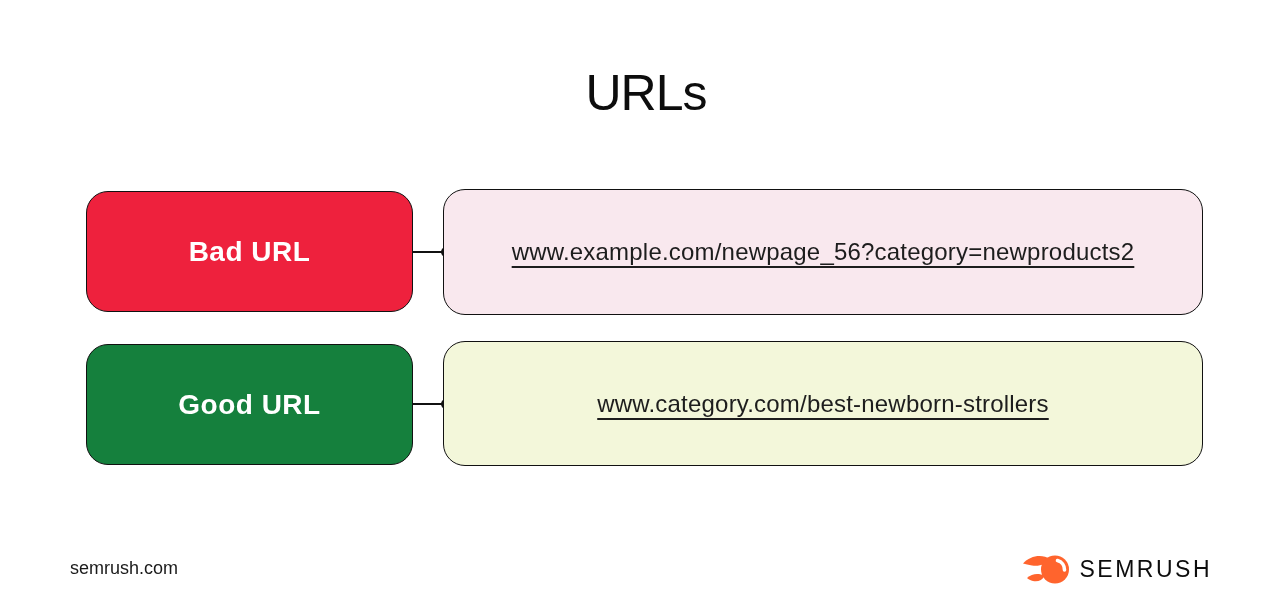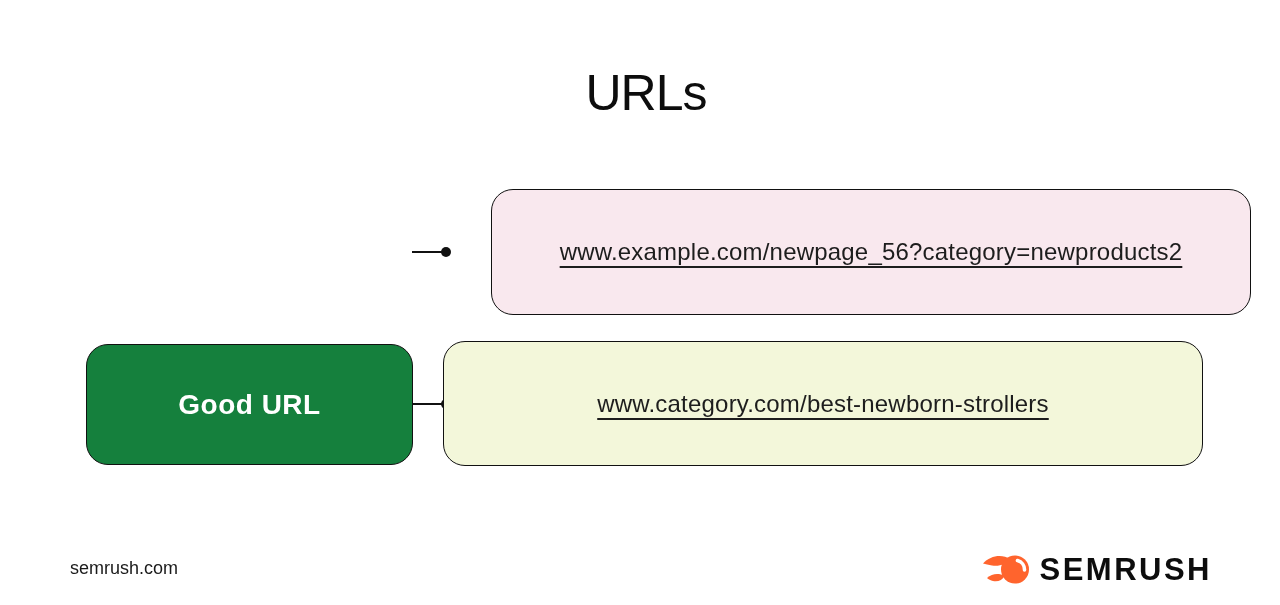--- a/index.html
+++ b/index.html
@@ -48,21 +48,21 @@
     position: absolute;
     left: 443px;
     width: 760px;
     border: 1.6px solid #111111;
     border-radius: 22px;
     display: flex;
     align-items: center;
     justify-content: center;
     box-sizing: border-box;
   }
-  .url-box.bad  { top: 189px; height: 126px; background: #F9E8EE; margin-left: 48px; }
+  .url-box.bad  { top: 189px; height: 126px; background: #F9E8EE; }
   .url-box.good { top: 341px; height: 125px; background: #F3F7DA; }
   .url-text {
     font-size: 24px;
     font-weight: 400;
     color: #1d1d1d;
     text-decoration: underline;
     text-underline-offset: 6px;
     text-decoration-thickness: 1.5px;
     letter-spacing: 0.2px;
   }
@@ -93,33 +93,36 @@
   }
   .logo {
     position: absolute;
     right: 68px;
     top: 551px;
     display: flex;
     align-items: center;
     gap: 9px;
   }
   .logo-text {
-    font-size: 31px;
-    font-weight: 700;
+    font-size: 23px;
+    font-weight: 400;
     letter-spacing: 2.5px;
     color: #0d0d0d;
   }
 </style>
 </head>
 <body>
 
 <div class="canvas">
 
   <h1 class="title">URLs</h1>
 
+  <div class="label-box bad">
+    <span class="label-text">Bad URL</span>
+  </div>
   <div class="connector-line bad"></div>
   <div class="connector-dot bad"></div>
   <div class="url-box bad">
     <span class="url-text">www.example.com/newpage_56?category=newproducts2</span>
   </div>
 
   <div class="label-box good">
     <span class="label-text">Good URL</span>
   </div>
   <div class="connector-line good"></div>

